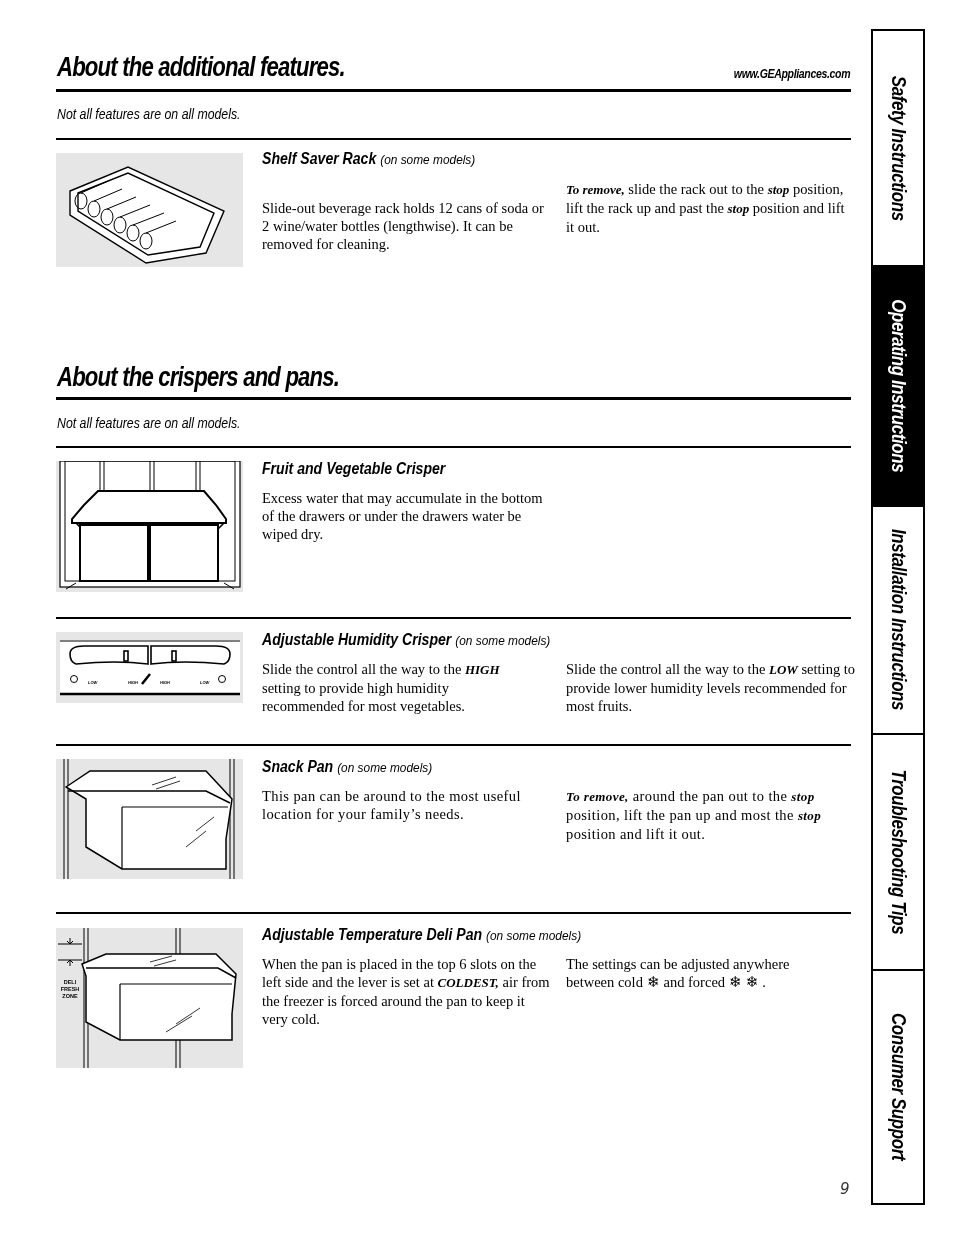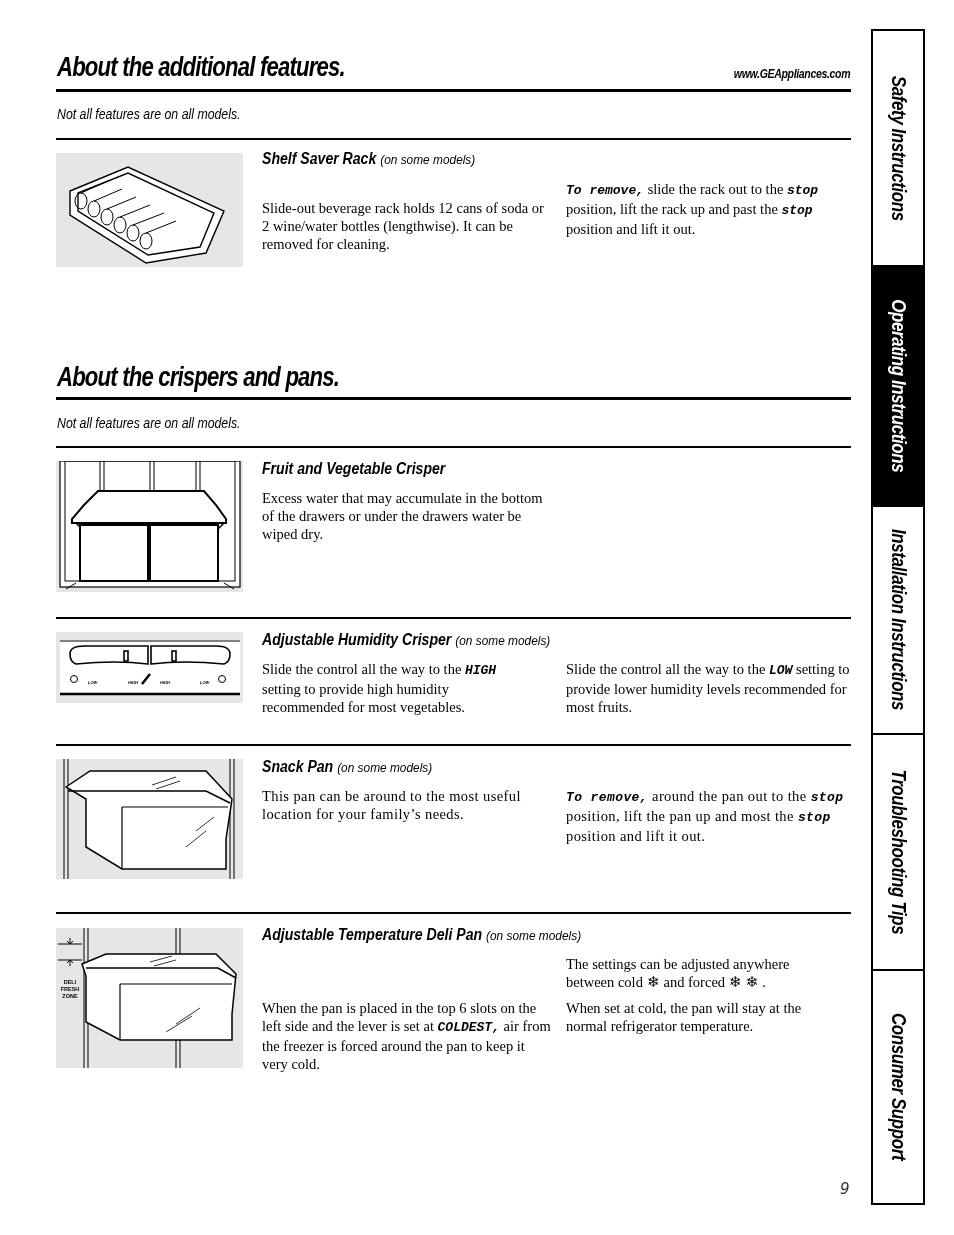--- a/index.html
+++ b/index.html
@@ -15,21 +15,21 @@
 
   .imgbox { position: absolute; left: 56px; width: 187px; background: #e6e6e6; }
   .imgbox svg { width: 100%; height: 100%; display: block; }
 
   .ftitle { position: absolute; left: 262px; font-family: "Liberation Sans", sans-serif; font-style: italic; font-weight: bold; font-size: 16px; transform: scaleX(0.88); transform-origin: left center; white-space: nowrap; }
   .ftitle .sub { font-weight: normal; font-size: 13.5px; }
   .col { position: absolute; width: 290px; }
   .c1 { left: 262px; }
   .c2 { left: 566px; }
   .col p { margin: 0 0 8px 0; }
-  .em { font-family: Liberation Mono, monospace; font-style: italic; font-weight: bold; font-size: 13px; }
+  .em { font-family: Liberation Serif, serif; font-style: italic; font-weight: bold; font-size: 13px; }
 
   .tabs { position: absolute; left: 871px; top: 29px; width: 54px; height: 1176px; border: 2px solid #000; box-sizing: border-box; }
   .tab { position: absolute; left: 0; width: 100%; border-bottom: 2px solid #000; box-sizing: border-box; display: flex; align-items: center; justify-content: center; overflow: hidden; }
   .tab:last-child { border-bottom: none; }
   .tab span { writing-mode: vertical-rl; font-family: "Liberation Sans", sans-serif; font-style: italic; font-weight: bold; font-size: 20px; white-space: nowrap; transform: scaleY(0.85); letter-spacing: -0.5px; }
   .tab.active { background: #000; color: #fff; }
   .pnum { position: absolute; left: 840px; top: 1180px; font-family: "DejaVu Sans", sans-serif; font-style: italic; font-size: 15px; color: #333; }
   .snow { display: inline-block; font-size: 15px; line-height: 14px; margin: 0 4px; }
 </style>
 </head>
@@ -163,26 +163,25 @@
     </g>
     <text x="14" y="56" font-family="Liberation Sans, sans-serif" font-size="5.5" font-weight="bold" text-anchor="middle">DELI</text>
     <text x="14" y="63" font-family="Liberation Sans, sans-serif" font-size="5.5" font-weight="bold" text-anchor="middle">FRESH</text>
     <text x="14" y="70" font-family="Liberation Sans, sans-serif" font-size="5.5" font-weight="bold" text-anchor="middle">ZONE</text>
   </svg>
 </div>
 <div class="ftitle" style="top:926px;">
   <span>Adjustable Temperature Deli Pan</span>
   <span class="sub">(on some models)</span>
 </div>
-<div class="col c1 serif" style="top:955px;margin-top:44px;">
+<div class="col c1 serif" style="top:955px;">
   <p><span>When the pan is placed in the top 6 slots on the left side and the lever is set at </span><span class="em">COLDEST,</span><span> air from the freezer is forced around the pan to keep it very cold.</span></p>
 </div>
 <div class="col c2 serif" style="top:955px;width:270px;">
   <p><span>The settings can be adjusted anywhere between cold</span><span class="snow">❄</span><span>and forced</span><span class="snow">❄</span><span class="snow" style="margin-left:0;">❄</span><span>.</span></p>
-  <p>When set at cold, the pan will stay at the normal refrigerator temperature.</p>
 </div>
 
 <div class="pnum">9</div>
 
 <div class="tabs">
   <div class="tab" style="top:0;height:236px;">
       <span>Safety Instructions</span>
     </div>
   <div class="tab active" style="top:236px;height:240px;">
       <span>Operating Instructions</span>

